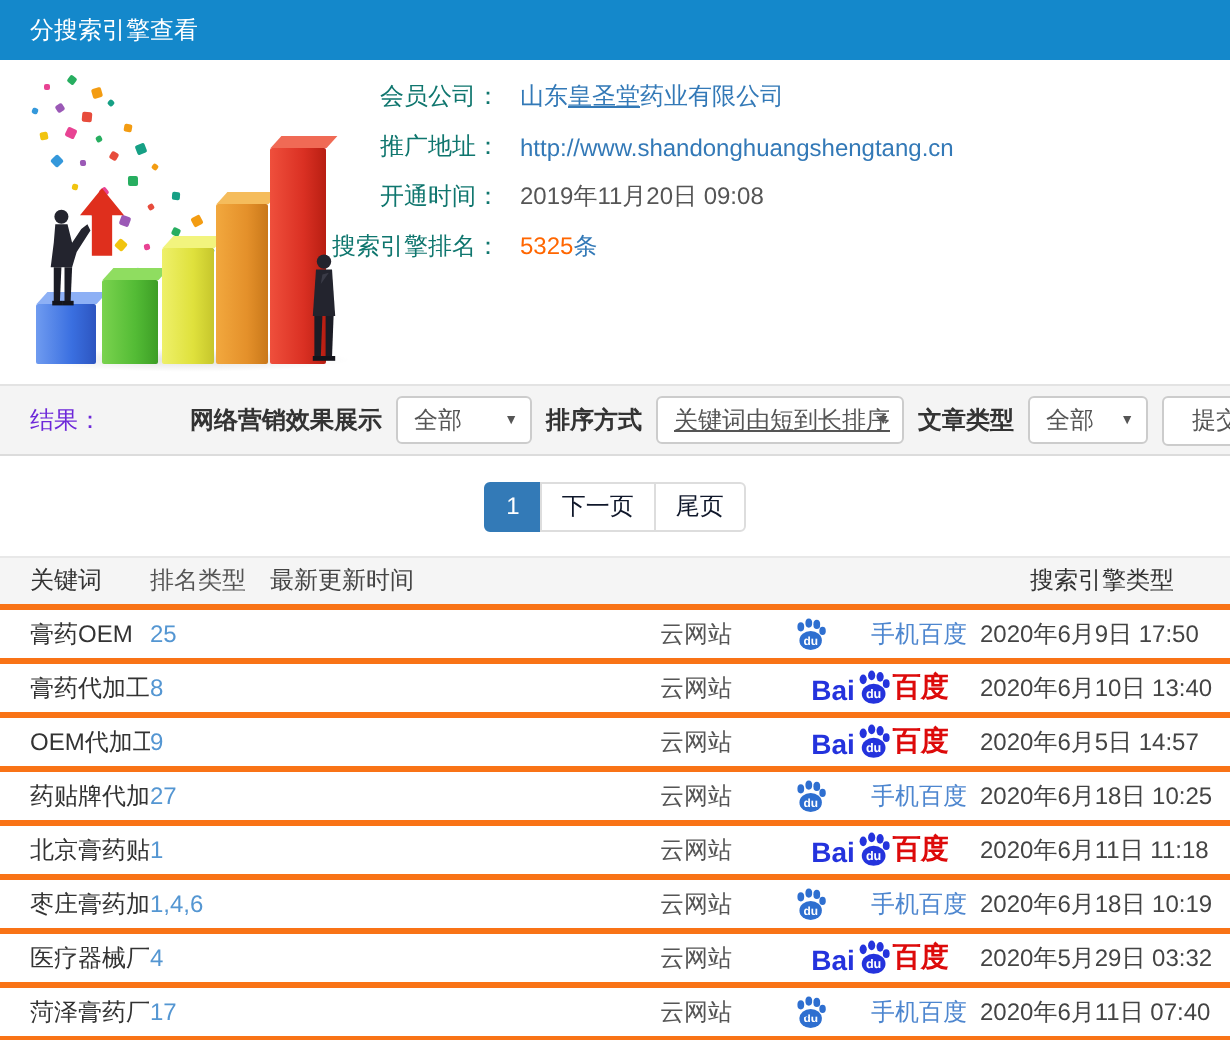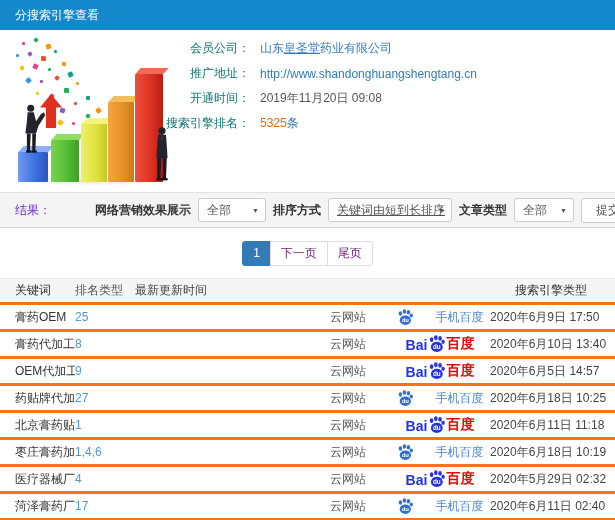--- a/index.html
+++ b/index.html
@@ -57,21 +57,21 @@
   .sel-engine { width:68px; }
   .sel-sort { width:124px;text-decoration:underline; }
   .sel-article { width:60px; }
   .submit-btn { height:25px; padding:0 14px; background:#fff; border:1px solid #ccc;
     border-radius:3px; color:#555; font-size:12px; cursor:pointer; }
 
   
   .pagination-wrap { height:50px; display:flex; align-items:center; justify-content:center; }
   .pagination { display:flex; }
   .page-btn { min-width:26px; height:25px; display:flex; align-items:center; justify-content:center;
-    padding:0 10px; border:1px solid #ddd; margin-left:-1px; color:#701a75; background:#fff;
+    padding:0 10px; border:1px solid #ddd; margin-left:-1px; color:#0f172a; background:#fff;
     cursor:pointer; }
   .page-btn.first { border-radius:3px 0 0 3px; margin-left:0; }
   .page-btn.last { border-radius:0 3px 3px 0; }
   .page-btn.active { background:#337ab7; border-color:#337ab7; color:#fff; }
 
   
   .tbl { width:615px; }
   .tr { display:flex; align-items:center; height:27px; border-bottom:3px solid #f97316; }
   .tr.head { background:#f5f5f5; border-top:1px solid #e8e8e8; color:#333; }
   .td { overflow:hidden; white-space:nowrap; }
@@ -368,21 +368,21 @@
             <ellipse cx="4" cy="5.2" rx="2" ry="2.7" fill="currentColor"></ellipse>
             <ellipse cx="8.7" cy="3" rx="2" ry="2.7" fill="currentColor"></ellipse>
             <ellipse cx="13.4" cy="3.8" rx="2" ry="2.7" fill="currentColor"></ellipse>
             <ellipse cx="16.8" cy="7.6" rx="1.9" ry="2.4" fill="currentColor"></ellipse>
             <ellipse cx="9.8" cy="13.2" rx="6.6" ry="5.6" fill="currentColor"></ellipse>
             <text x="9.8" y="15.6" font-size="7" font-weight="bold" fill="#fff" text-anchor="middle">du</text>
           </svg>
           <span class="bdu">百度</span>
         </span>
       </div>
-      <div class="td c5">2020年5月29日 02:32</div>
+      <div class="td c5">2020年5月29日 03:32</div>
     </div>
     <div class="tr">
       <div class="td c1">菏泽膏药厂家</div>
       <div class="td c2"><a class="rank-link">17</a></div>
       <div class="td c3">云网站</div>
       <div class="td c4">
         <span class="mb-logo">
           <span class="paw-wrap">
             <svg viewBox="0 0 20 20" width="17" height="17">
               <ellipse cx="4" cy="5.2" rx="2" ry="2.7" fill="currentColor"></ellipse>
@@ -391,15 +391,15 @@
               <ellipse cx="16.8" cy="7.6" rx="1.9" ry="2.4" fill="currentColor"></ellipse>
               <ellipse cx="9.8" cy="13.2" rx="6.6" ry="5.6" fill="currentColor"></ellipse>
               <text x="9.8" y="15.6" font-size="7" font-weight="bold" fill="#fff" text-anchor="middle">du</text>
             </svg>
             
           </span>
           <span class="mb-text">手机百度</span>
         </span>
 
       </div>
-      <div class="td c5">2020年6月11日 02:40</div>
+      <div class="td c5">2020年6月11日 07:40</div>
     </div>
 </div>
 
 </body></html>

